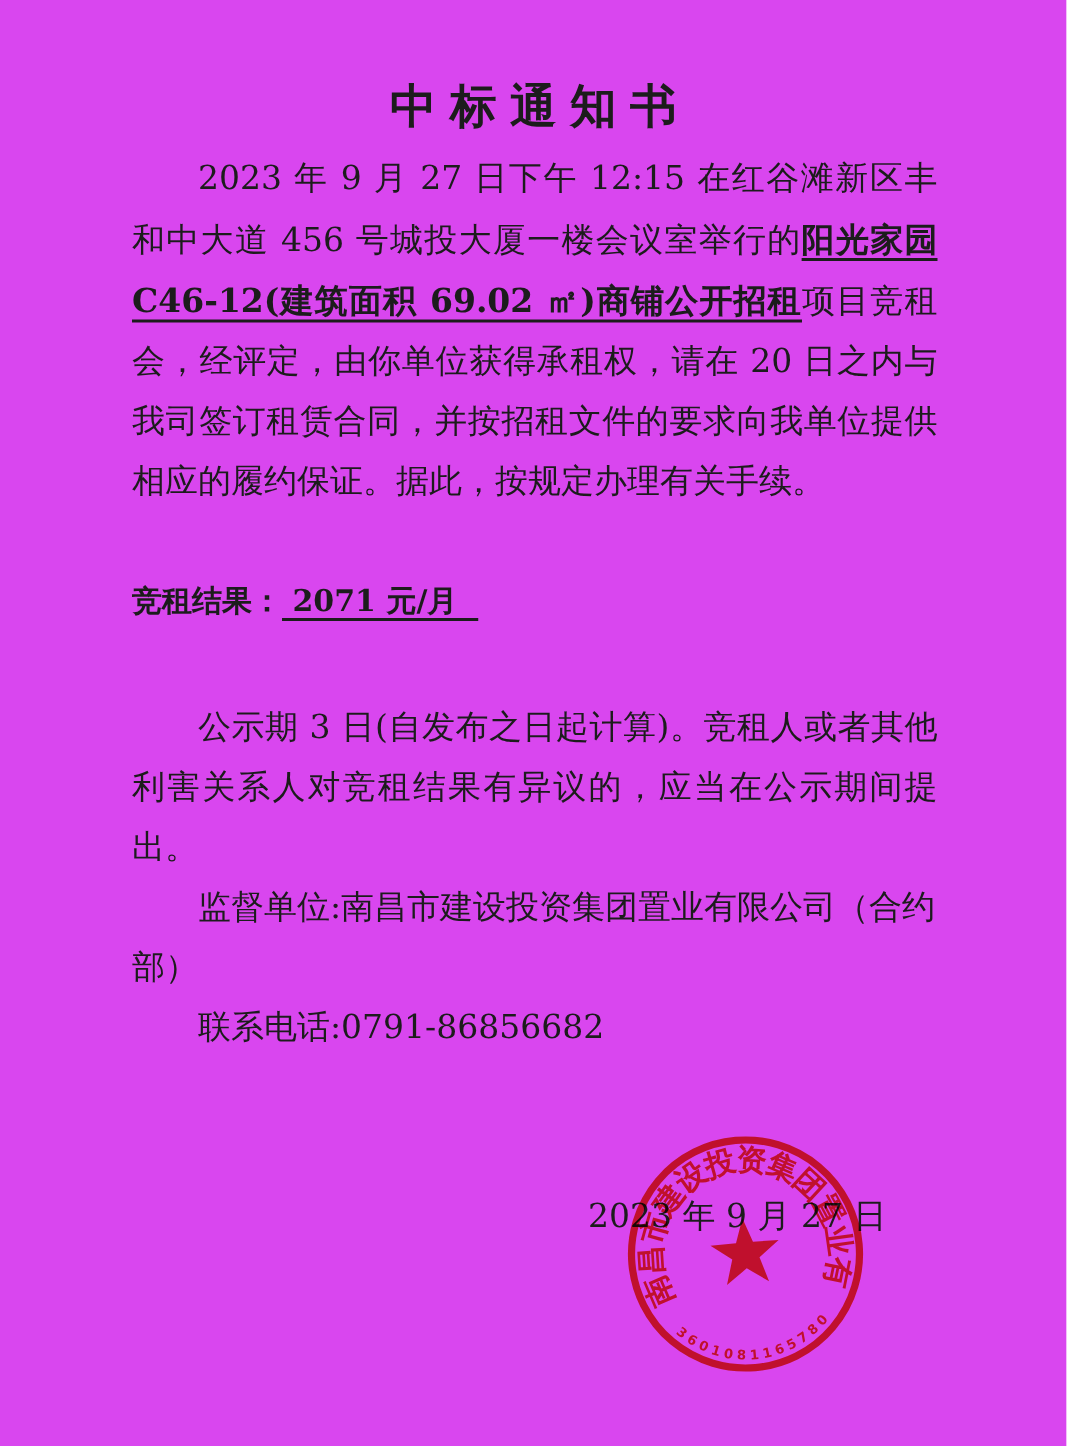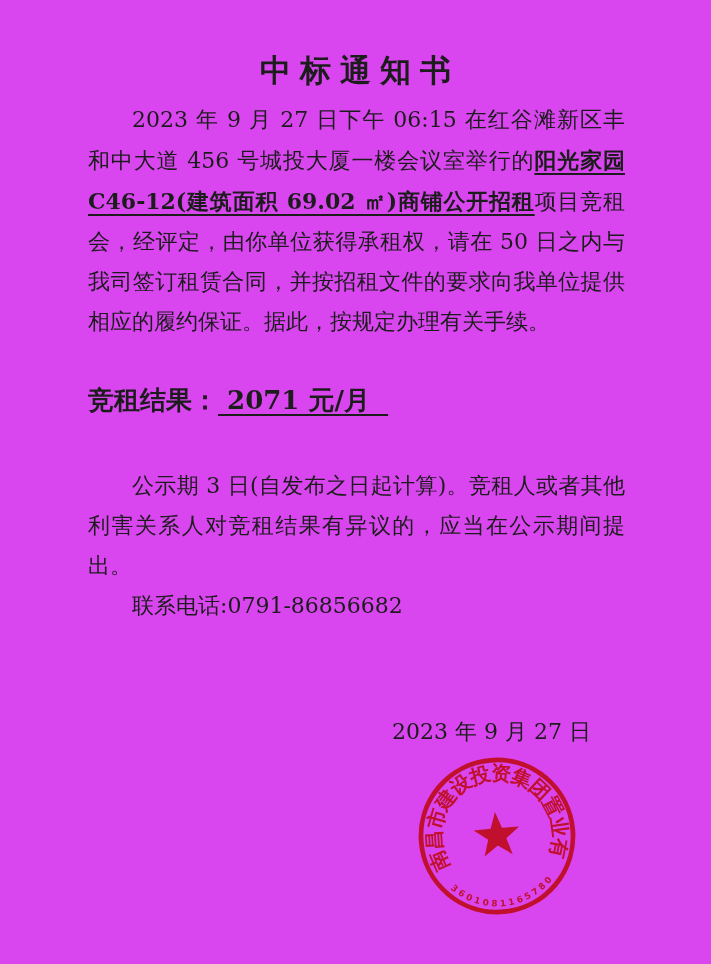--- a/index.html
+++ b/index.html
@@ -45,21 +45,21 @@
   }
   .body-par {
     margin-top: 8px;
     font-size: 22px;
     line-height: 40px;
     text-align: justify;
     text-indent: 2em;
   }
   .result-line {
     margin-top: 38px;
-    font-size: 26px;
+    font-size: 20px;
     line-height: 40px;
   }
   .keep-space { white-space: pre-wrap; }
   .notice-par {
     margin-top: 46px;
     font-size: 22px;
     line-height: 40px;
     text-align: justify;
     text-indent: 2em;
   }
@@ -101,26 +101,27 @@
 </head>
 <body>
 
 <div class="page">
 
   <h1 class="doc-title">中标通知书</h1>
 
   <div class="content">
 
 
-    <p class="body-par"><span>2023 年 9 月 27 日下午 06:15 在红谷滩新区丰和中大道 456 号城投大厦一楼会议室举行的</span><span class="bold-u">阳光家园 C46-12(建筑面积 69.02 ㎡)商铺公开招租</span><span>项目竞租会，经评定，由你单位获得承租权，请在 50 日之内与我司签订租赁合同，并按招租文件的要求向我单位提供相应的履约保证。据此，按规定办理有关手续。</span></p>
+    <p class="body-par"><span>2023 年 9 月 27 日下午 12:15 在红谷滩新区丰和中大道 456 号城投大厦一楼会议室举行的</span><span class="bold-u">阳光家园 C46-12(建筑面积 69.02 ㎡)商铺公开招租</span><span>项目竞租会，经评定，由你单位获得承租权，请在 20 日之内与我司签订租赁合同，并按招租文件的要求向我单位提供相应的履约保证。据此，按规定办理有关手续。</span></p>
 
     <p class="result-line"><span class="bold">竞租结果：</span><span class="bold-u keep-space"> 2071 元/月  </span></p>
 
     <p class="notice-par">公示期 3 日(自发布之日起计算)。竞租人或者其他利害关系人对竞租结果有异议的，应当在公示期间提出。</p>
 
+    <p class="info-line">监督单位:南昌市建设投资集团置业有限公司（合约部）</p>
 
     <p class="info-line">联系电话:0791-86856682</p>
 
     <div class="signature">
       <p class="sig-line2">2023 年 9 月 27 日</p>
     </div>
 
   </div>
 
   <svg class="seal" viewBox="0 0 200 200" aria-hidden="true">

